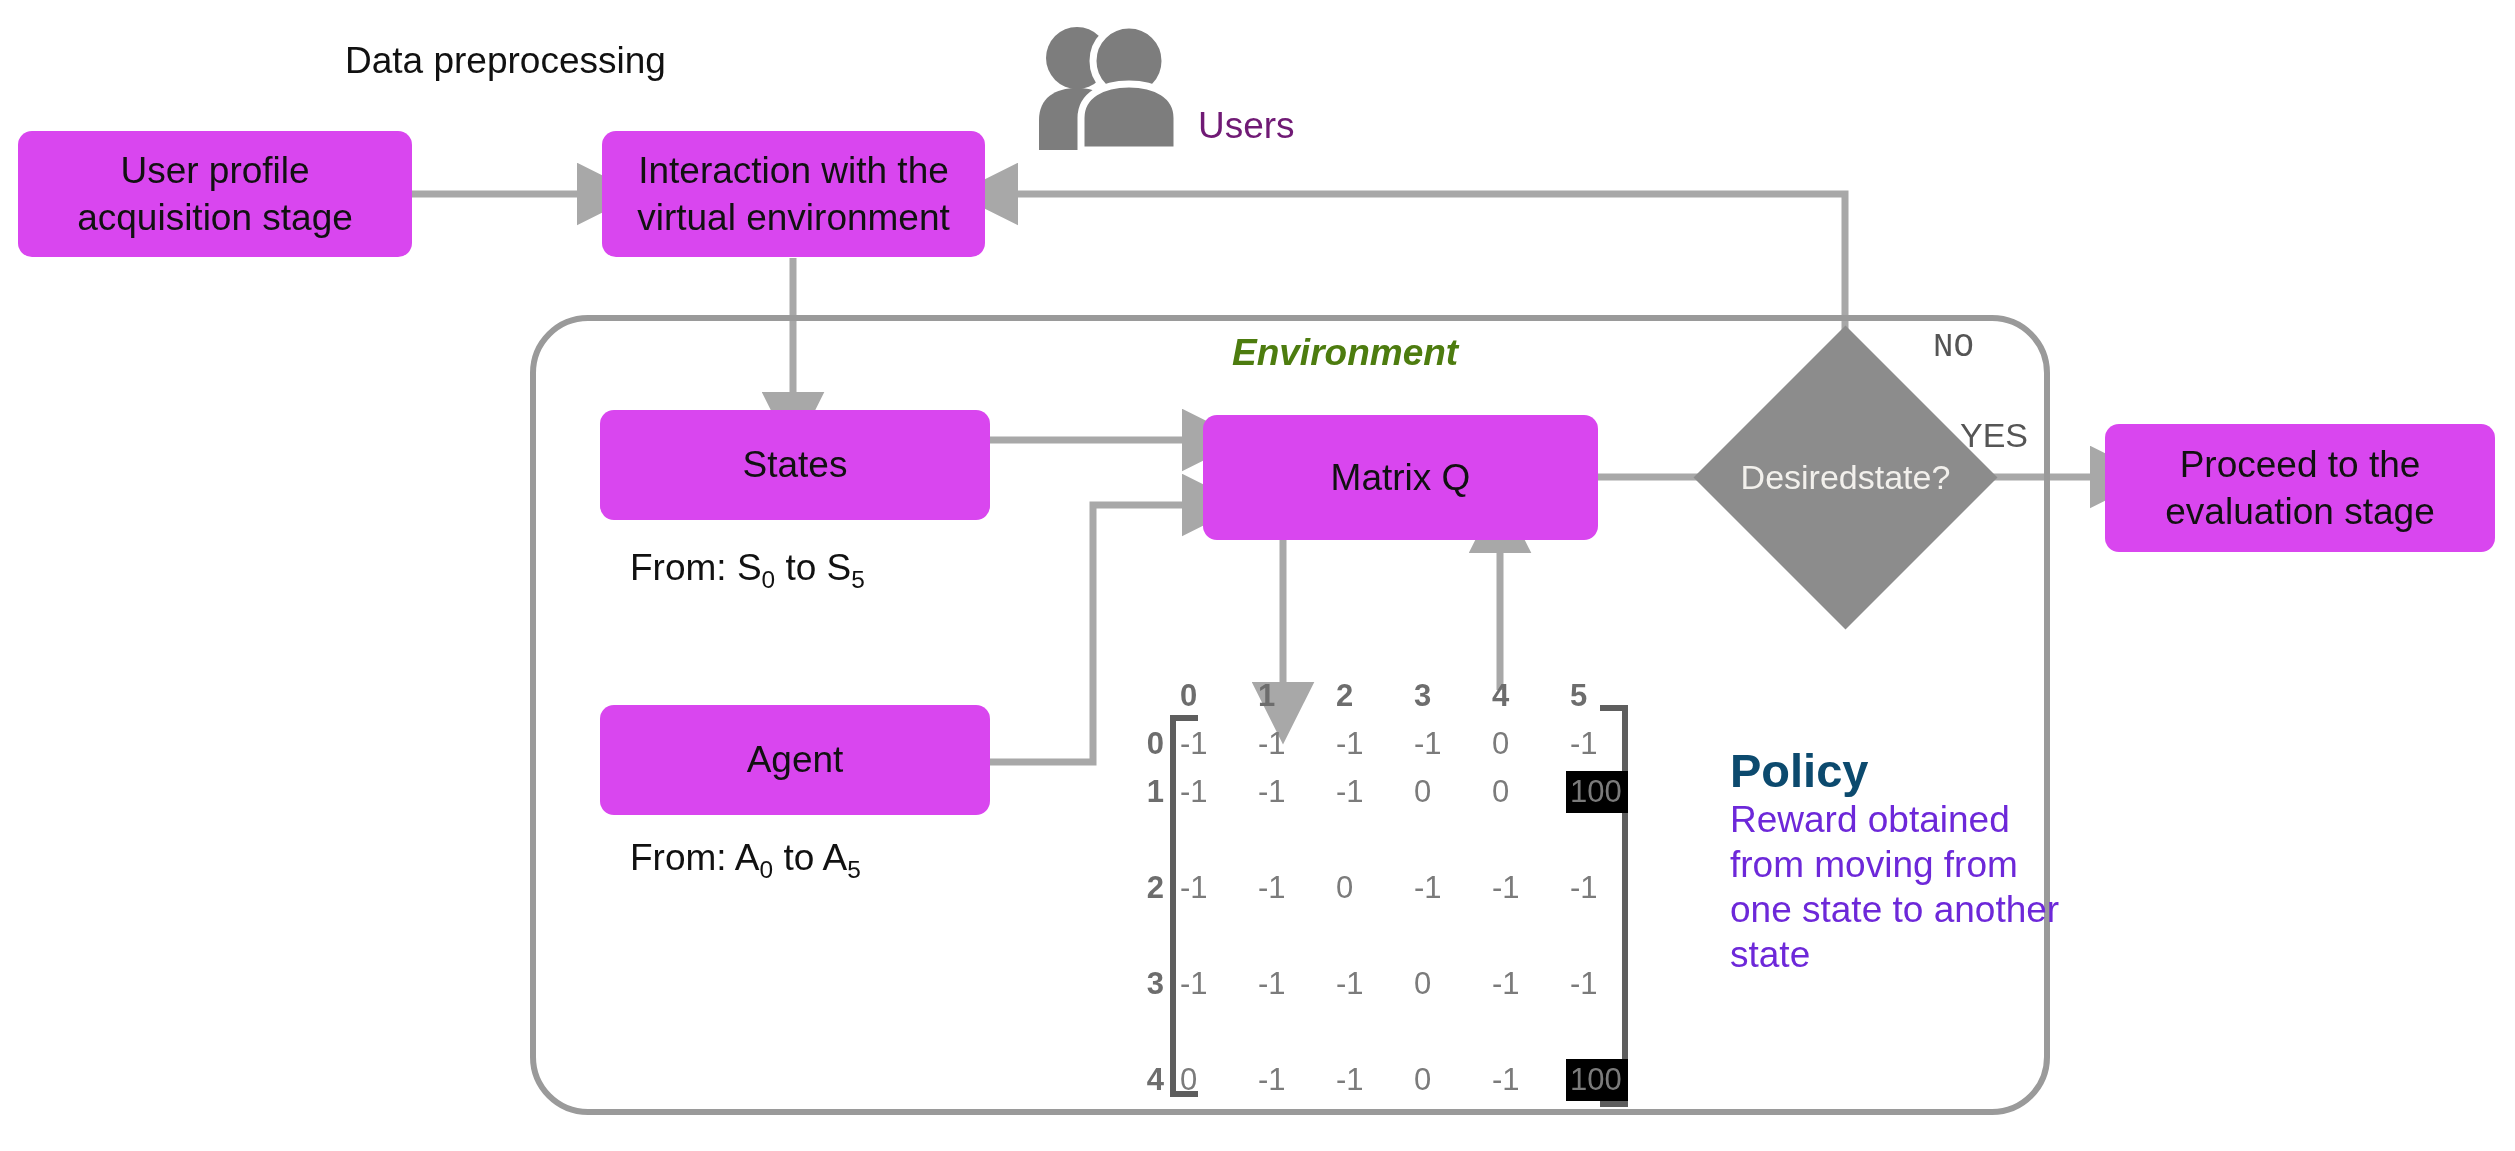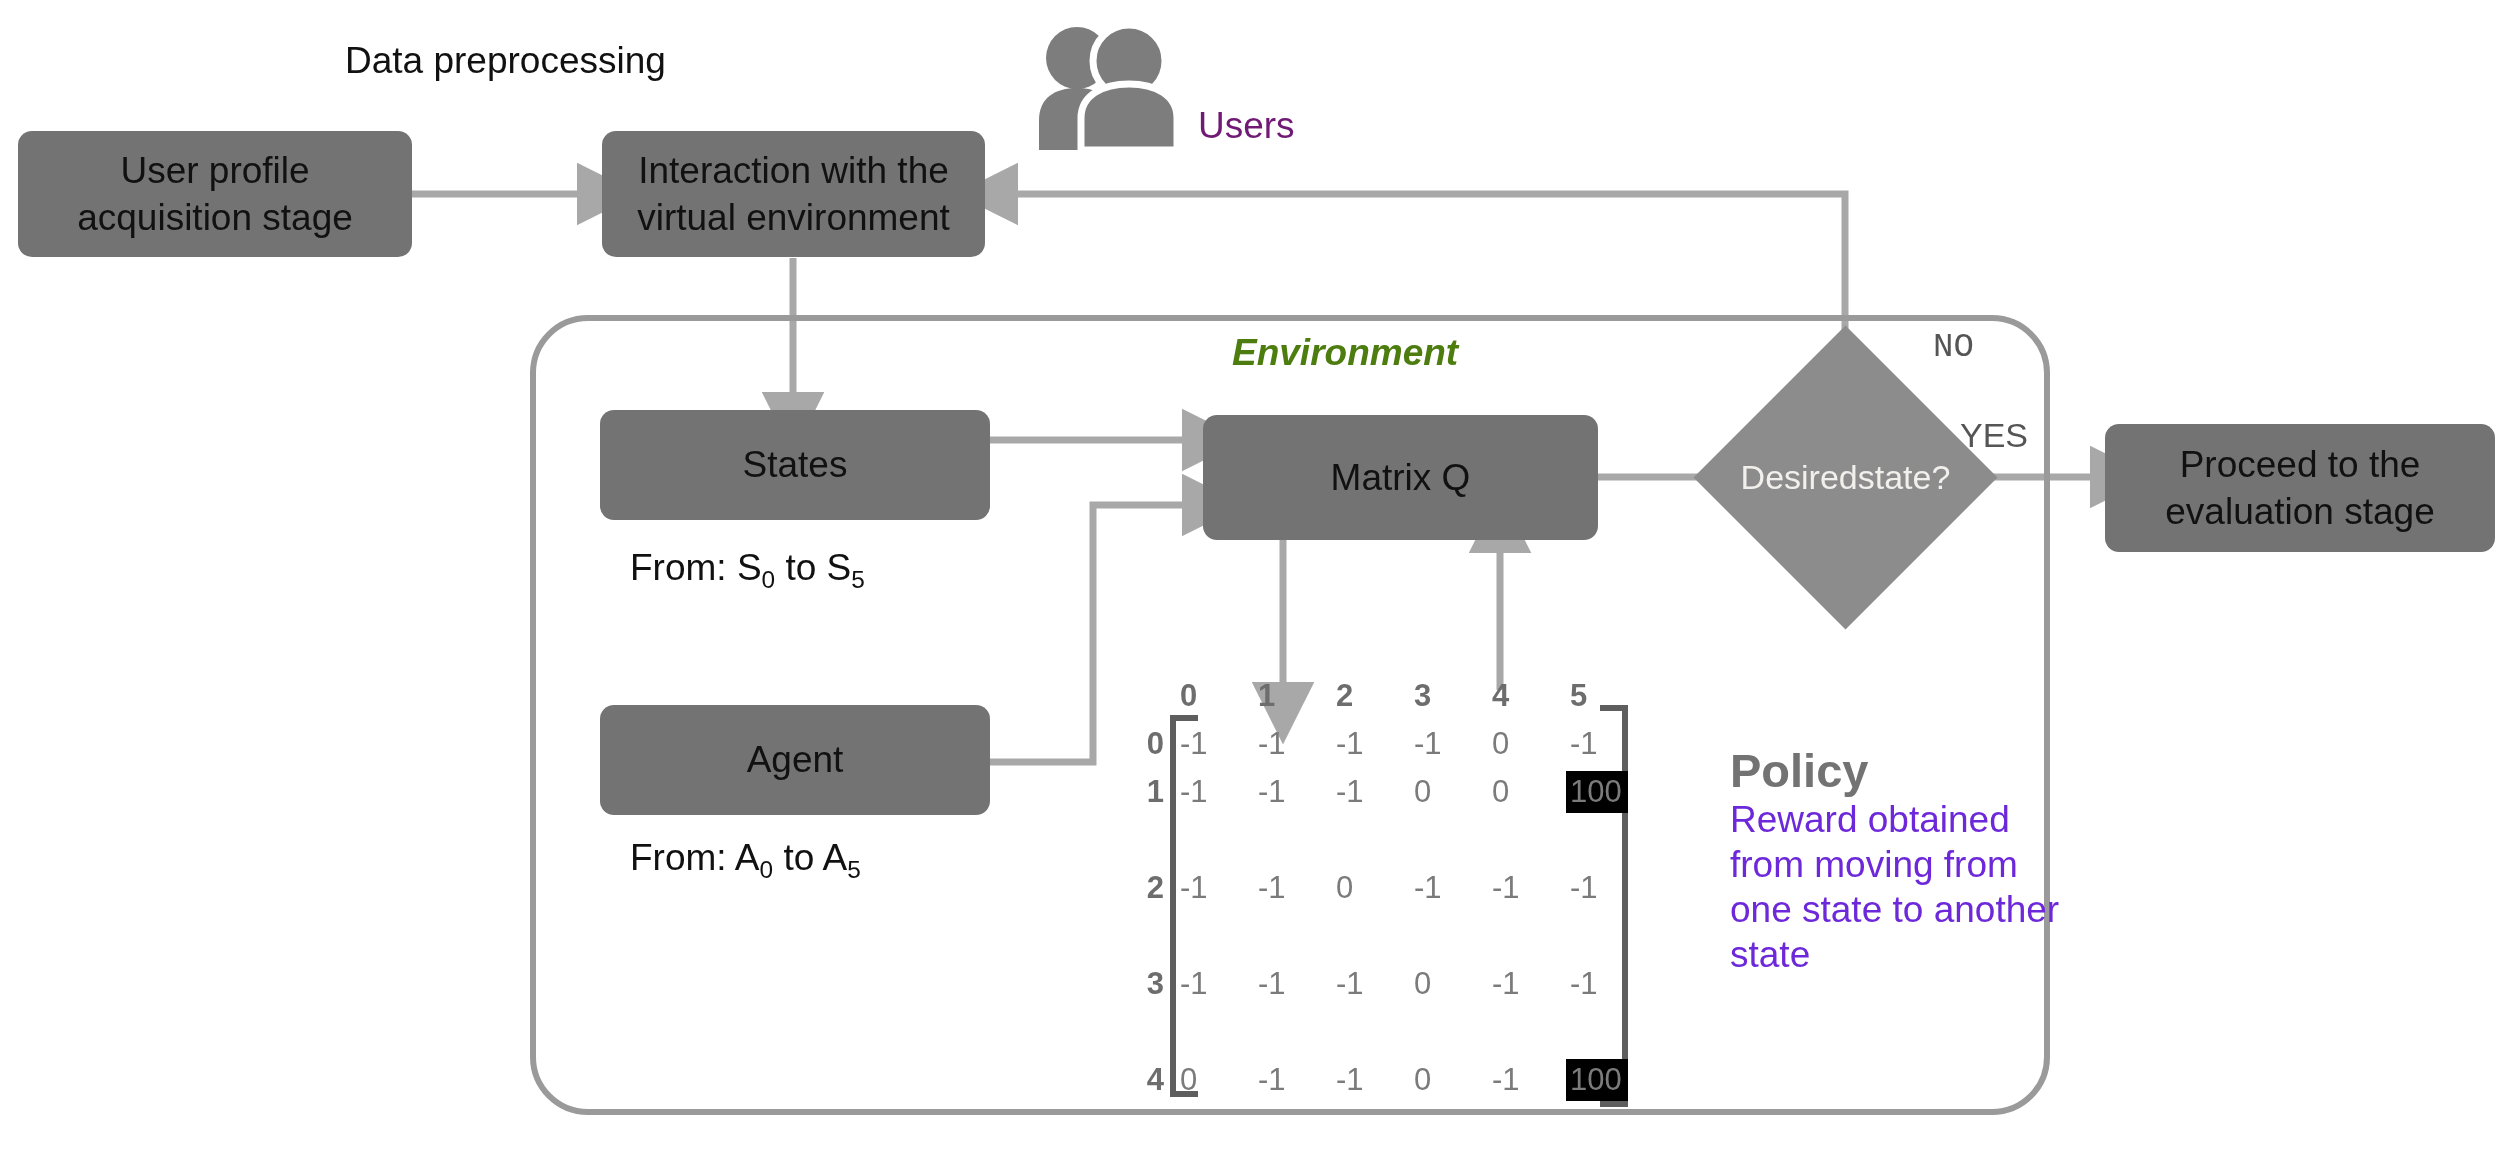--- a/index.html
+++ b/index.html
@@ -1,21 +1,21 @@
 <!DOCTYPE html>
 <html><head>
 <meta charset="utf-8">
 <style>
   html,body{margin:0;padding:0;background:#ffffff;}
   body{font-family:"Liberation Sans", sans-serif;}
   #canvas{position:relative;width:2515px;height:1151px;background:#ffffff;overflow:hidden;}
 
   .node{
     position:absolute;
-    background:#737373;
+    background:#d946ef;
     border-radius:14px;
     display:flex;align-items:center;justify-content:center;
     text-align:center;
     color:#111;
     font-size:37px;
     line-height:1.28;
     box-sizing:border-box;
     padding:18px 10px;
   }
 
@@ -91,21 +91,21 @@
     display:inline-block;
     justify-self:start;
   }
   .mx-spacer{height:6px;}
   .bracket-l,.bracket-r{position:absolute;border:6px solid #5e5e5e;}
   .bracket-l{border-right:none;}
   .bracket-r{border-left:none;}
 
   
   #policy{position:absolute;width:330px;}
-  #policy .p-title{font-size:47px;font-weight:bold;color:#737373;line-height:1.1;}
+  #policy .p-title{font-size:47px;font-weight:bold;color:#0c4a6e;line-height:1.1;}
   #policy .p-body{font-size:37px;color:#6d28d9;line-height:1.22;}
 
   
   #users-icon{position:absolute;}
   .users-label{position:absolute;font-size:37px;color:#701a75;white-space:nowrap;}
 
   .sub{font-size:0.66em;vertical-align:sub;}
 </style>
 </head>
 <body>

